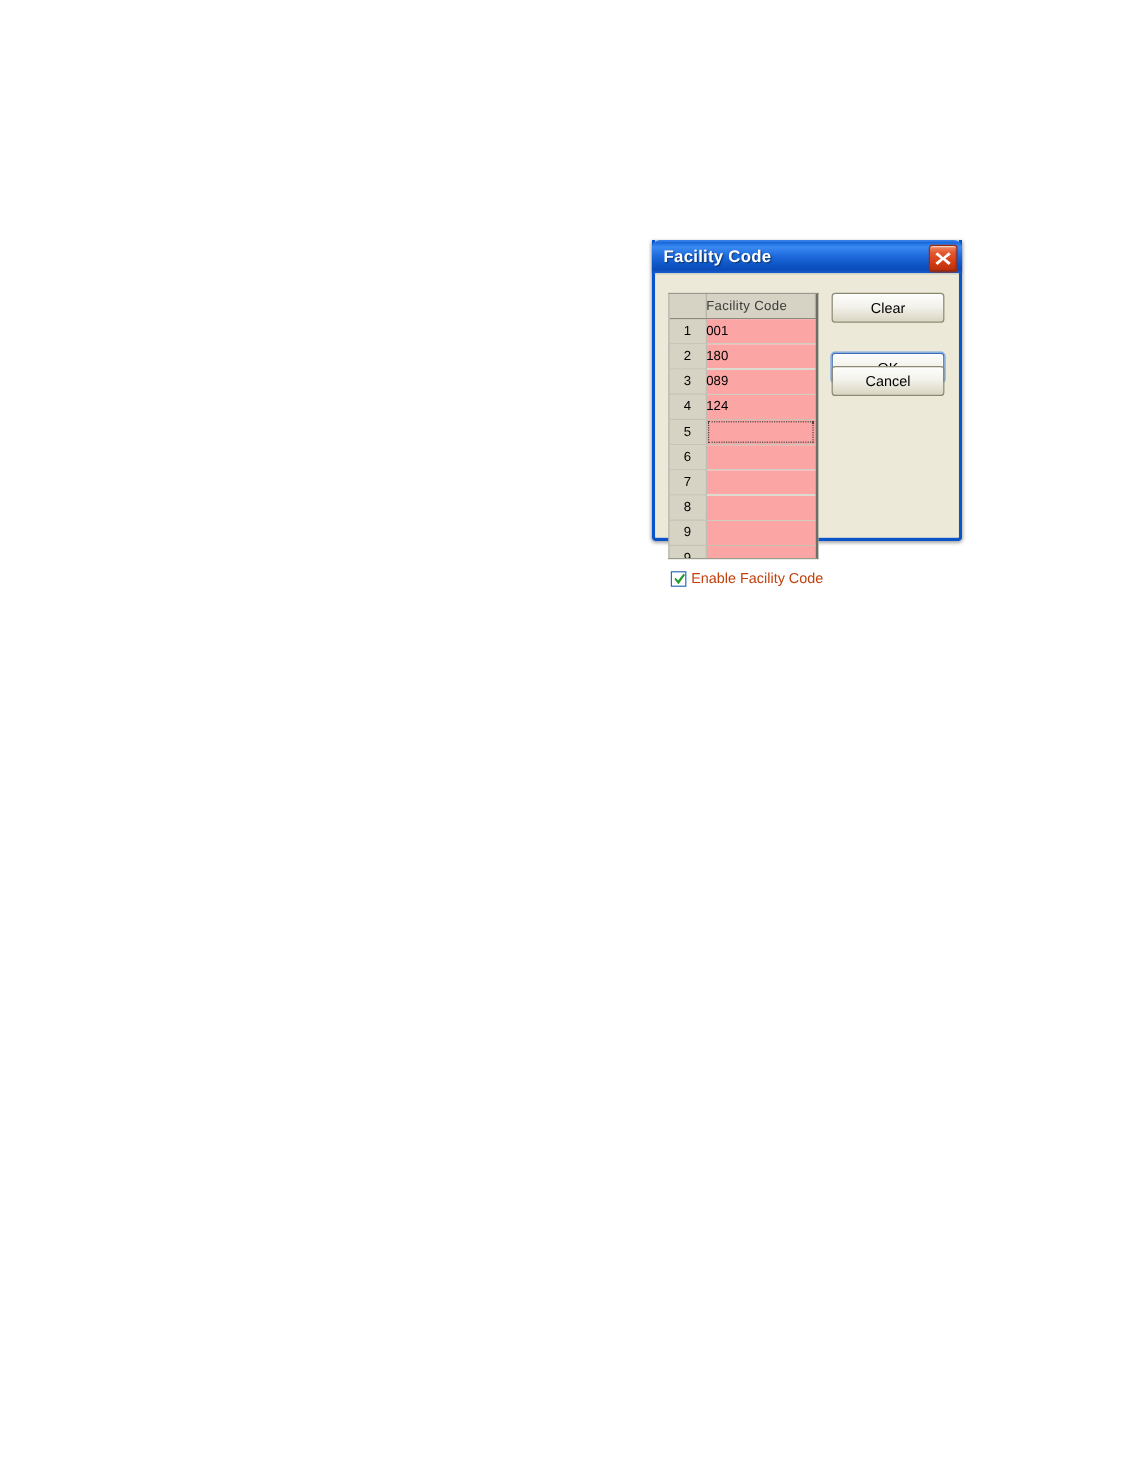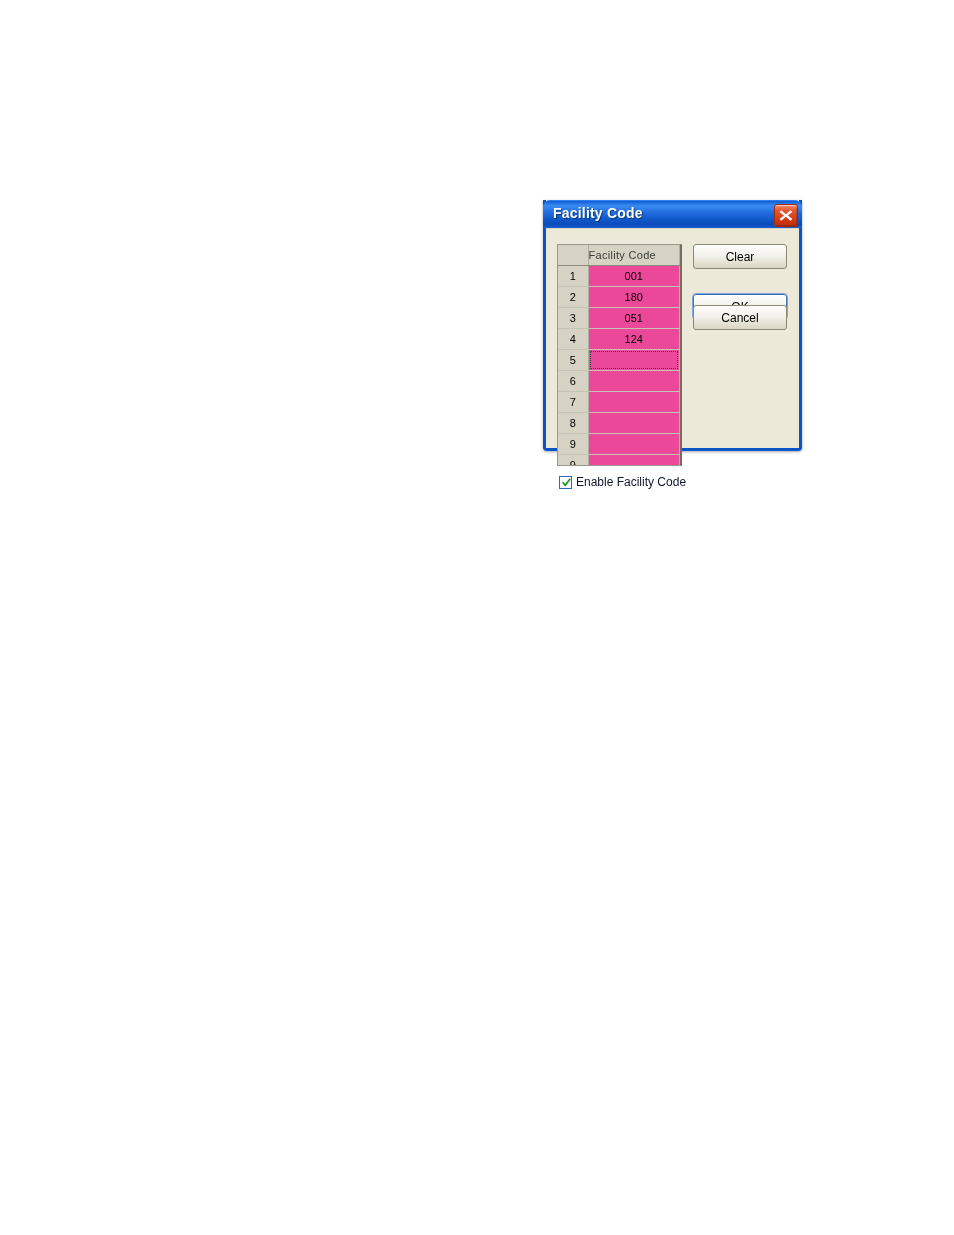--- a/index.html
+++ b/index.html
@@ -122,22 +122,22 @@
     font-size: 11px;
     color: #2A2A2A;
   }
   td.row-head {
     background: #D6D3C4;
     text-align: center;
     color: #2A2A2A;
     border-right: 1px solid #A8A697;
   }
   td.value-cell {
-    background: #ec4899;
-    text-align: center;
+    background: #fca5a5;
+    text-align: left;
     border-right: none;
     color: #000000;
     position: relative;
   }
   td.value-cell.focused .focus-ring {
     position: absolute;
     left: 1px; top: 1px; right: 1px; bottom: 1px;
     border: 1px dotted #444444;
     pointer-events: none;
   }
@@ -183,21 +183,21 @@
     height: 13px;
     background: #ffffff;
     border: 1px solid #2B6CB8;
     box-sizing: border-box;
     position: relative;
     flex: 0 0 auto;
   }
   .checkbox svg { position: absolute; left: 1px; top: 0px; }
   .check-label {
     font-size: 12px;
-    color: #0f172a;
+    color: #c2410c;
     white-space: nowrap;
   }
 </style>
 </head>
 <body>
 
 <div id="facility-dialog">
 
   <div class="titlebar">
     <div class="titlebar-text">Facility Code</div>
@@ -226,21 +226,21 @@
           <tr>
             <td class="row-head">1</td>
             <td class="value-cell">001</td>
           </tr>
           <tr>
             <td class="row-head">2</td>
             <td class="value-cell">180</td>
           </tr>
           <tr>
             <td class="row-head">3</td>
-            <td class="value-cell">051</td>
+            <td class="value-cell">089</td>
           </tr>
           <tr>
             <td class="row-head">4</td>
             <td class="value-cell">124</td>
           </tr>
           <tr>
             <td class="row-head">5</td>
             <td class="value-cell focused">
                 <span class="focus-ring"></span>
               </td>

